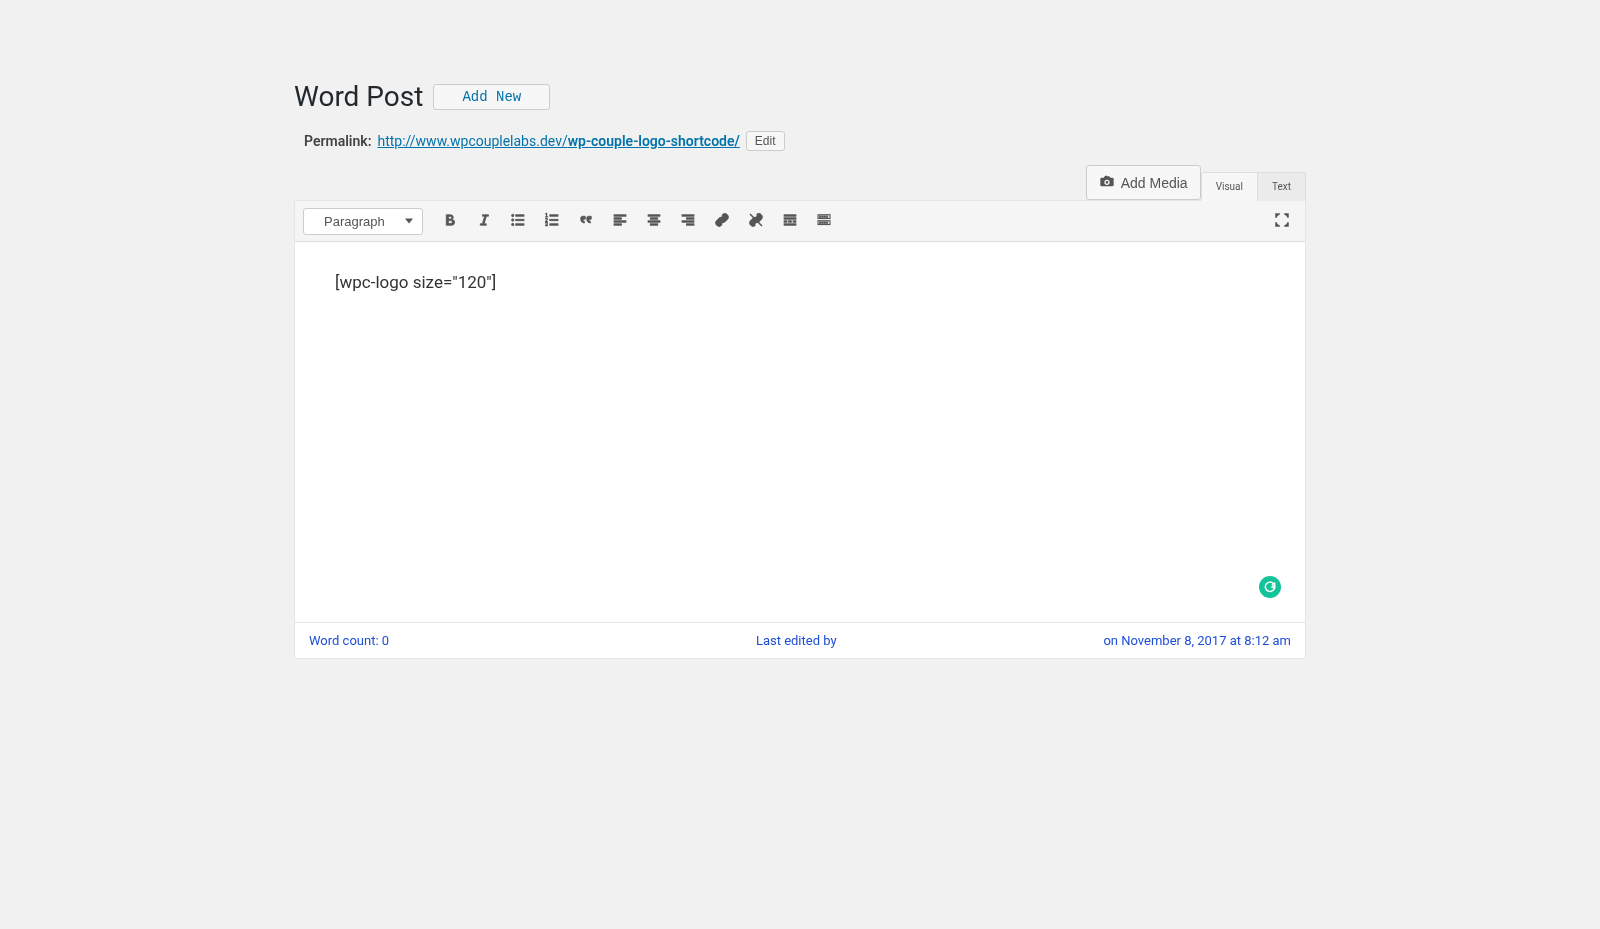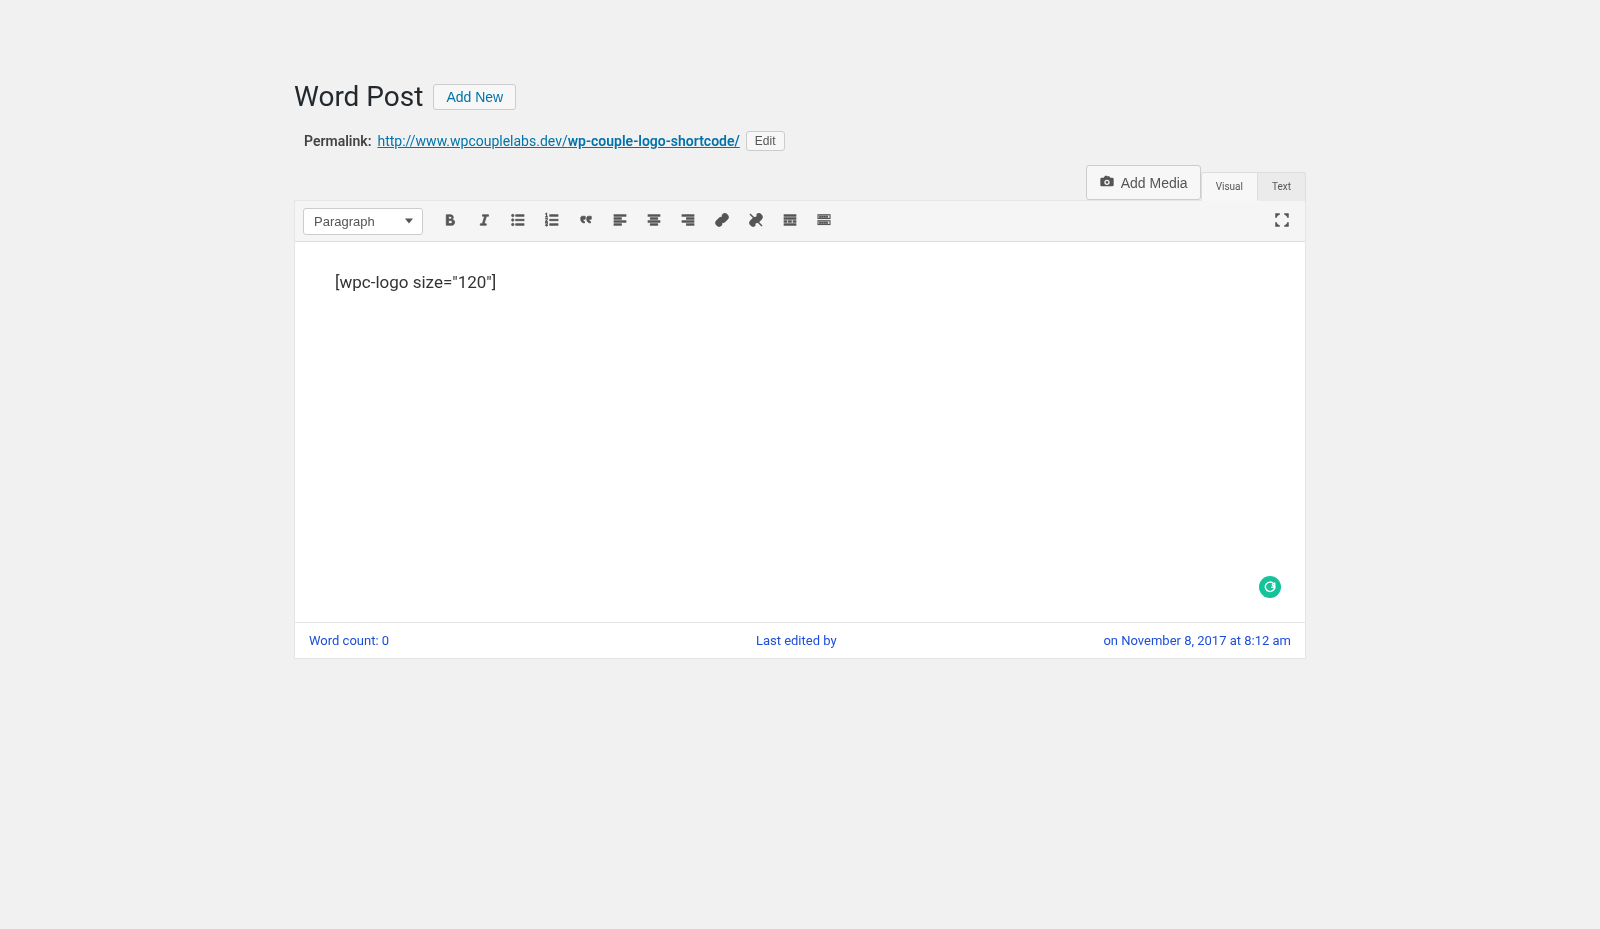--- a/index.html
+++ b/index.html
@@ -24,25 +24,26 @@
     .heading h1 {
       font-size: 28px;
       font-weight: 400;
       color: #23282d;
     }
     .add-new-btn {
       border: 1px solid #ccc;
       background: #f7f7f7;
       color: #0073aa;
       font-size: 14px;
-      padding: 5px 12px;
+      padding: 5px 28px;
       border-radius: 3px;
       cursor: pointer;
       line-height: 1;
       font-weight: 400;
+      font-family: Liberation Mono, monospace;
     }
     .titlewrap {
       margin-bottom: 8px;
     }
     .title-input {
       width: 100%;
       font-size: 22px;
       padding: 10px 14px;
       border: 1px solid #ddd;
       border-radius: 3px;
@@ -128,21 +129,21 @@
       padding: 6px 8px;
       background: #f5f5f5;
       border-bottom: 1px solid #ddd;
     }
     .format-select {
       appearance: none;
       border: 1px solid #ccc;
       background: #fff;
       color: #555;
       font-size: 13px;
-      padding: 5px 30px 5px 10px;
+      padding: 5px 30px 5px 20px;
       border-radius: 3px;
       cursor: pointer;
       position: relative;
       min-width: 120px;
     }
     .select-wrap {
       position: relative;
       margin-right: 8px;
     }
     .select-wrap::after {

